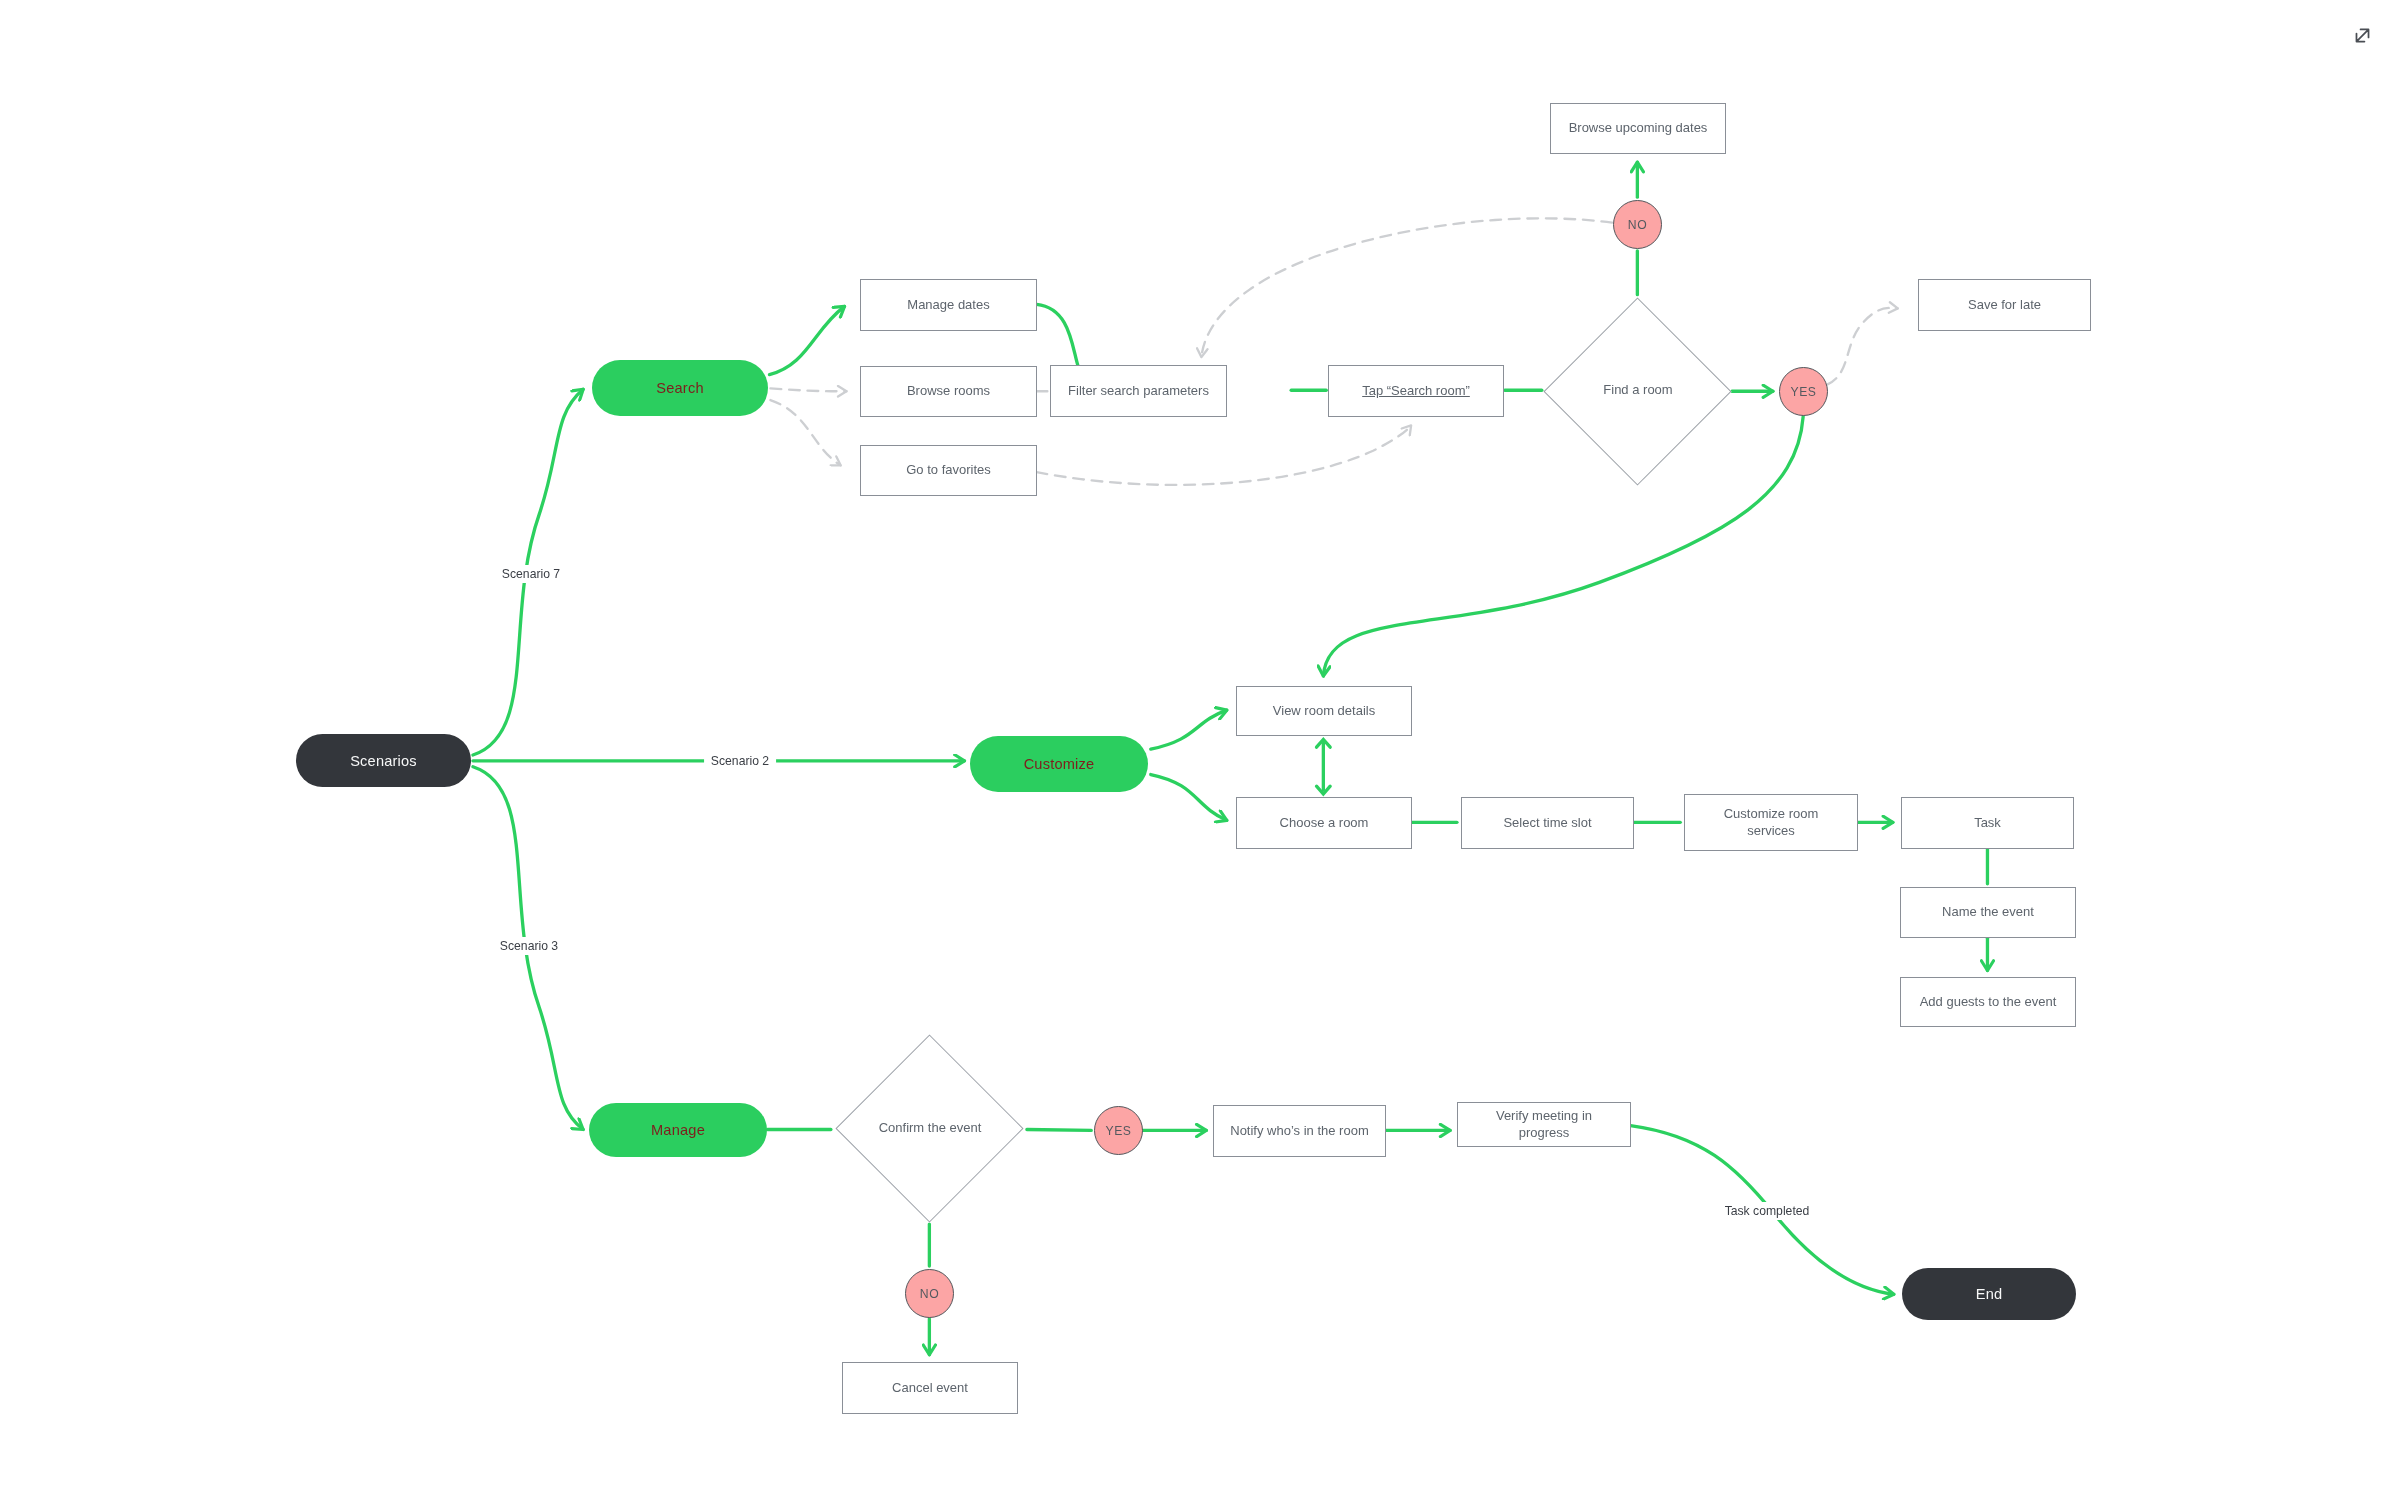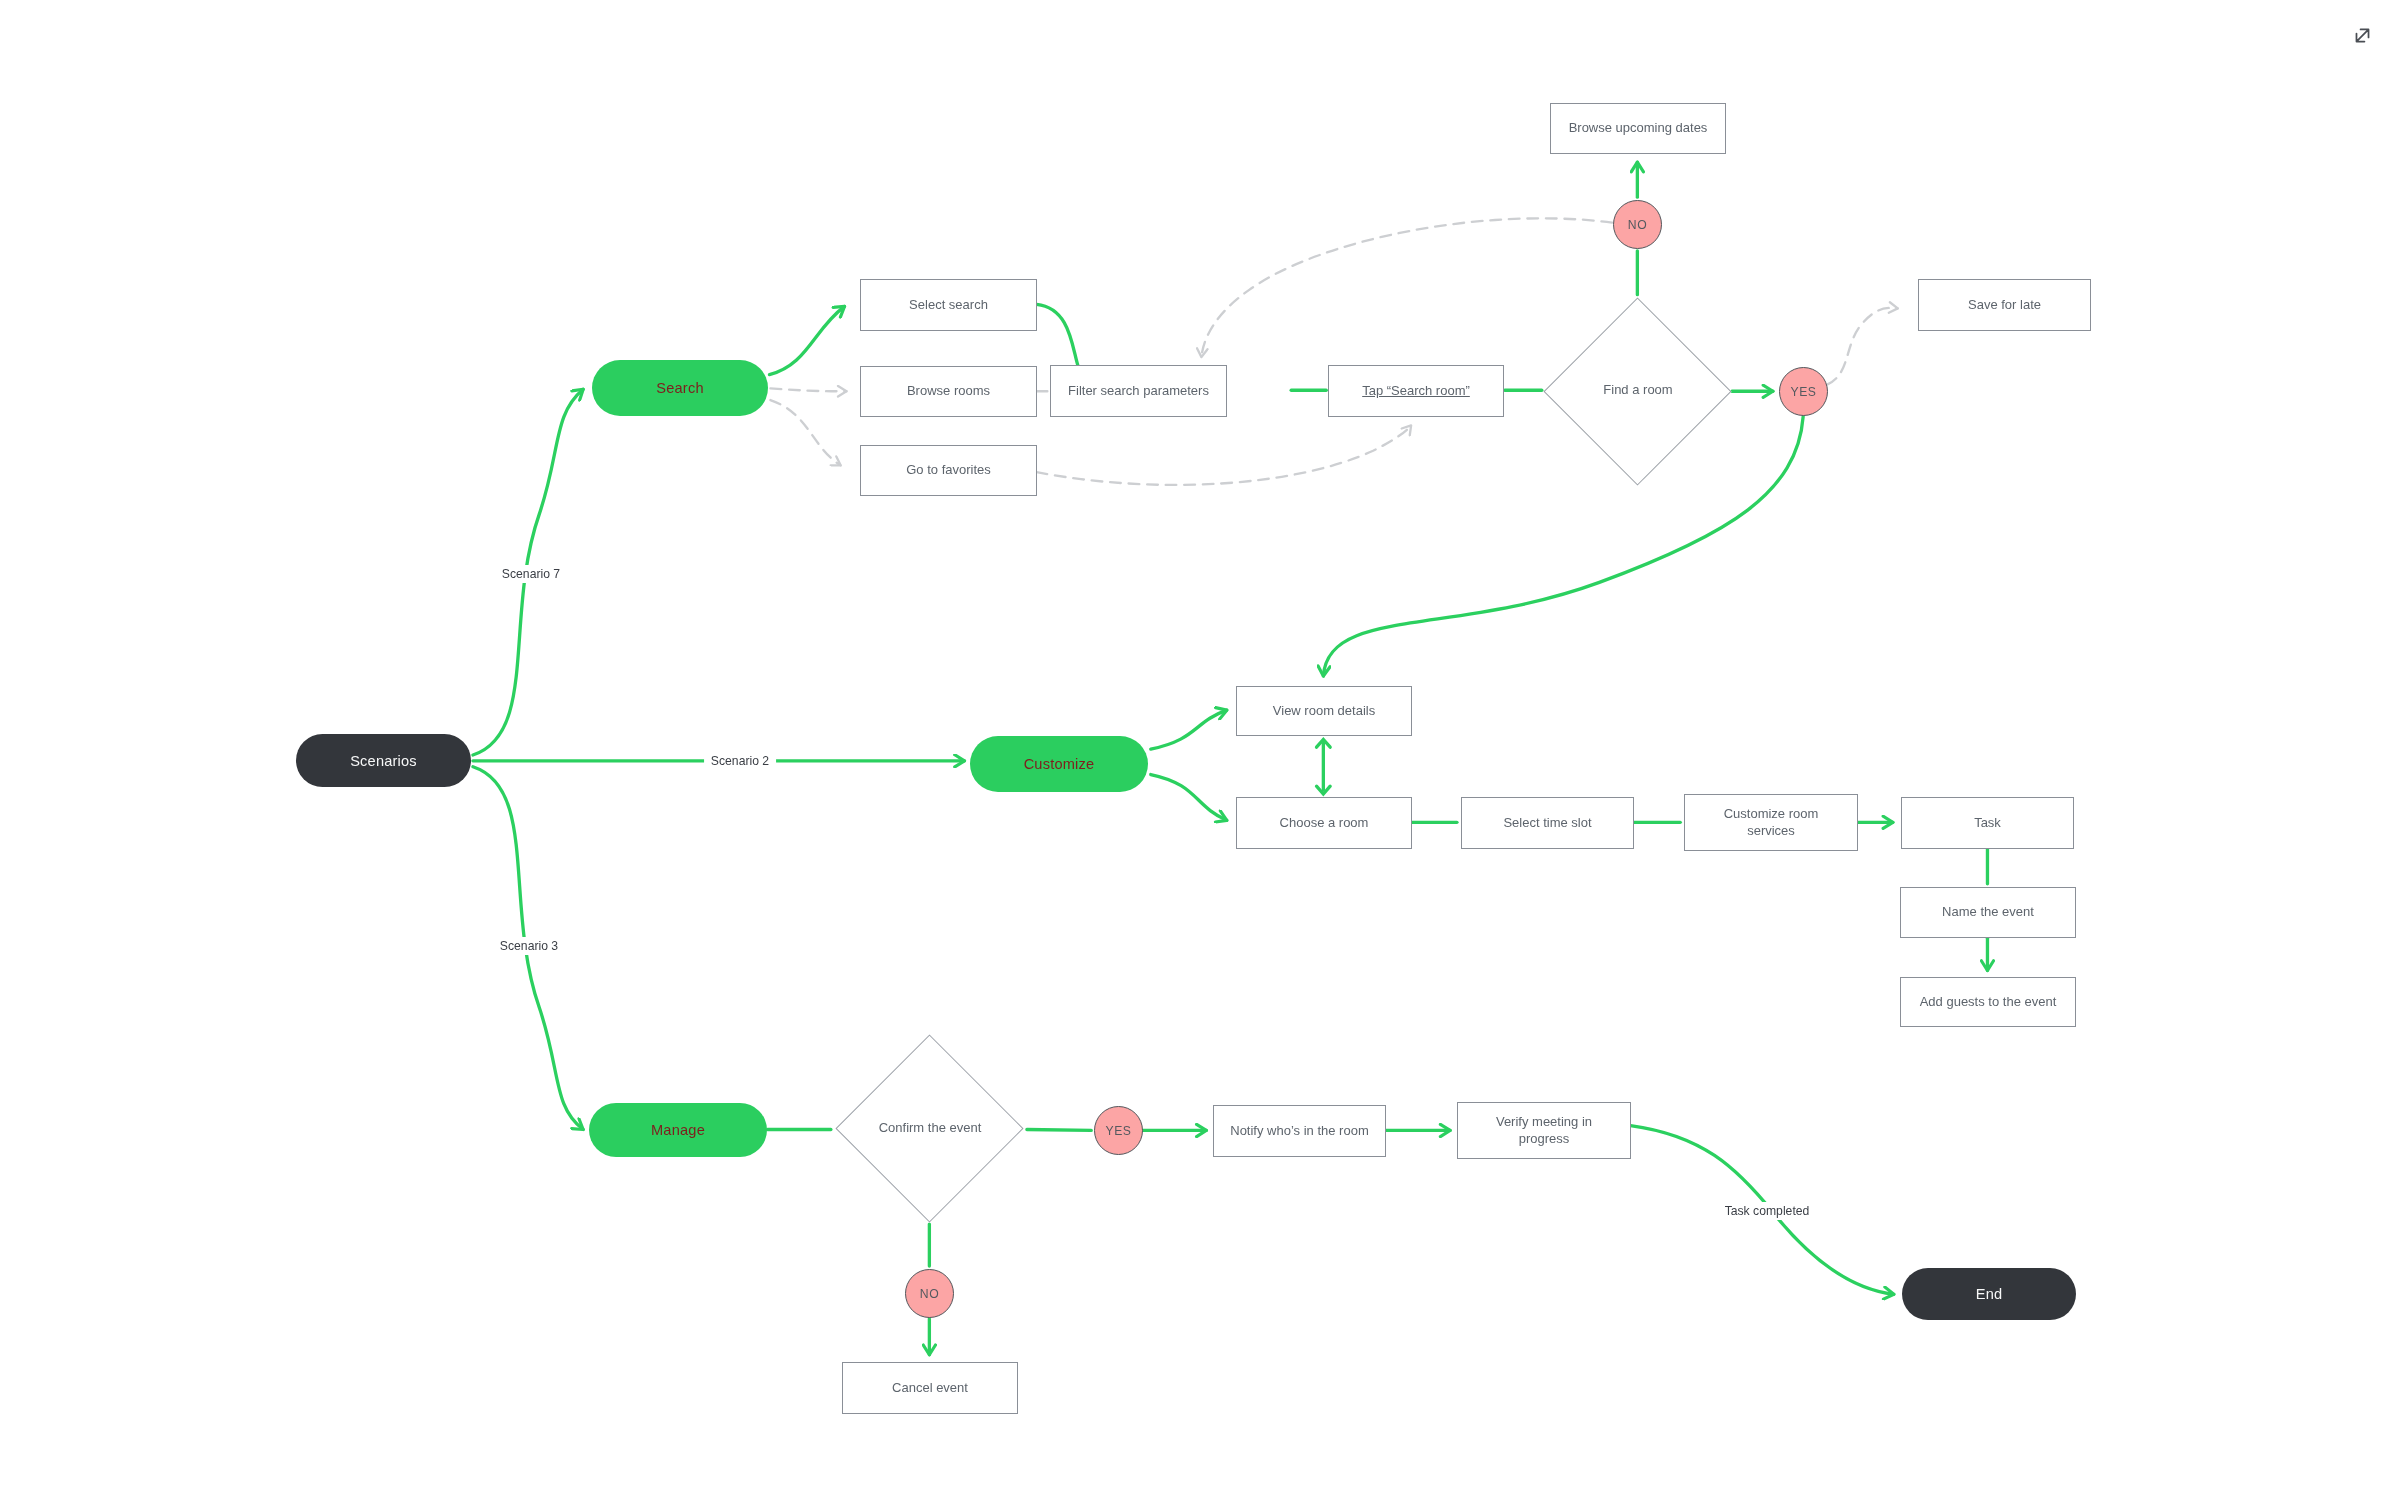--- a/index.html
+++ b/index.html
@@ -79,40 +79,40 @@
   <div class="diamond" style="left:863px;top:1062px;"></div>
   <div class="diamond-label" style="left:1550px;top:382px;">Find a room</div>
   <div class="diamond-label" style="left:842px;top:1120px;">Confirm the event</div>
 
   <div class="node pill dark" style="left:296px;top:734px;width:175px;height:53px;">Scenarios</div>
   <div class="node pill green" style="left:592px;top:360px;width:176px;height:56px;">Search</div>
   <div class="node pill green" style="left:970px;top:736px;width:178px;height:56px;">Customize</div>
   <div class="node pill green" style="left:589px;top:1103px;width:178px;height:54px;">Manage</div>
   <div class="node pill dark" style="left:1902px;top:1268px;width:174px;height:52px;">End</div>
 
-  <div class="node box" style="left:860px;top:279px;width:177px;height:52px;">Select search</div>
+  <div class="node box" style="left:860px;top:279px;width:177px;height:52px;">Manage dates</div>
   <div class="node box" style="left:860px;top:366px;width:177px;height:51px;">Browse rooms</div>
   <div class="node box" style="left:860px;top:445px;width:177px;height:51px;">Go to favorites</div>
   <div class="node box" style="left:1050px;top:365px;width:177px;height:52px;">Filter search parameters</div>
   <div class="node box" style="left:1328px;top:365px;width:176px;height:52px;text-decoration:underline;">Tap “Search room”</div>
   <div class="node box" style="left:1550px;top:103px;width:176px;height:51px;">Browse upcoming dates</div>
   <div class="node box" style="left:1910px;top:279px;width:173px;height:52px;margin-left:8px;">Save for late</div>
 
   <div class="node box" style="left:1236px;top:686px;width:176px;height:50px;">View room details</div>
   <div class="node box" style="left:1236px;top:797px;width:176px;height:52px;">Choose a room</div>
   <div class="node box" style="left:1461px;top:797px;width:173px;height:52px;">Select time slot</div>
   <div class="node box" style="left:1684px;top:794px;width:174px;height:57px;">
       <span class="two-line">Customize room services</span>
     </div>
   <div class="node box" style="left:1901px;top:797px;width:173px;height:52px;">Task</div>
   <div class="node box" style="left:1900px;top:887px;width:176px;height:51px;">Name the event</div>
   <div class="node box" style="left:1900px;top:977px;width:176px;height:50px;">Add guests to the event</div>
 
   <div class="node box" style="left:1213px;top:1105px;width:173px;height:52px;">Notify who’s in the room</div>
-  <div class="node box" style="left:1457px;top:1102px;width:174px;height:57px;">
+  <div class="node box" style="left:1457px;top:1102px;width:174px;height:45px;">
       <span class="two-line">Verify meeting in progress</span>
     </div>
   <div class="node box" style="left:842px;top:1362px;width:176px;height:52px;">Cancel event</div>
 
   <div class="node circle" style="left:1613px;top:200px;">NO</div>
   <div class="node circle" style="left:1779px;top:367px;">YES</div>
   <div class="node circle" style="left:1094px;top:1106px;">YES</div>
   <div class="node circle" style="left:905px;top:1269px;">NO</div>
 
   <div class="edge-label" style="left:531px;top:574px;">Scenario 7</div>

